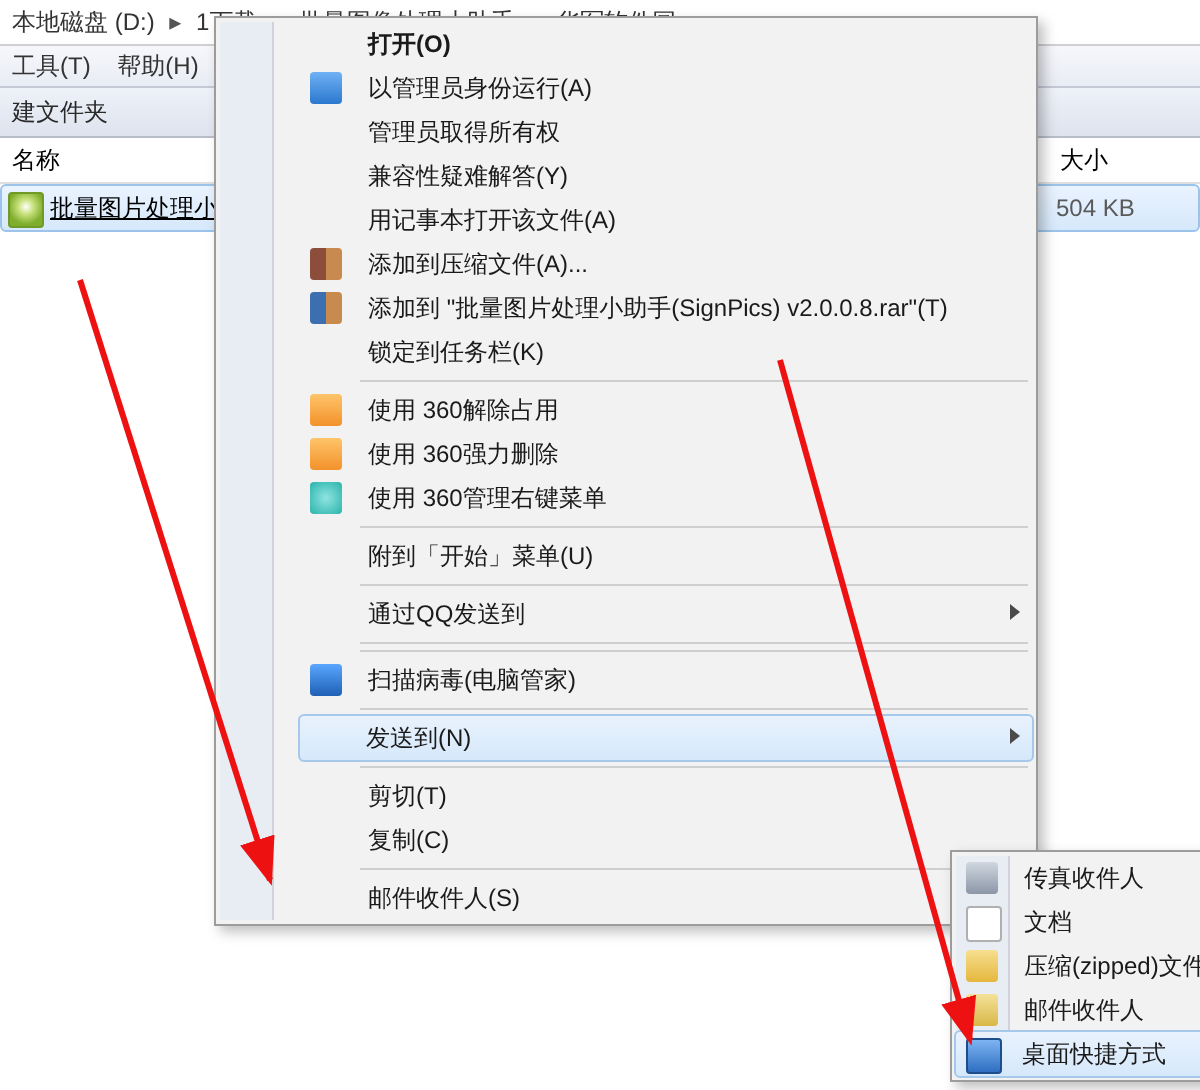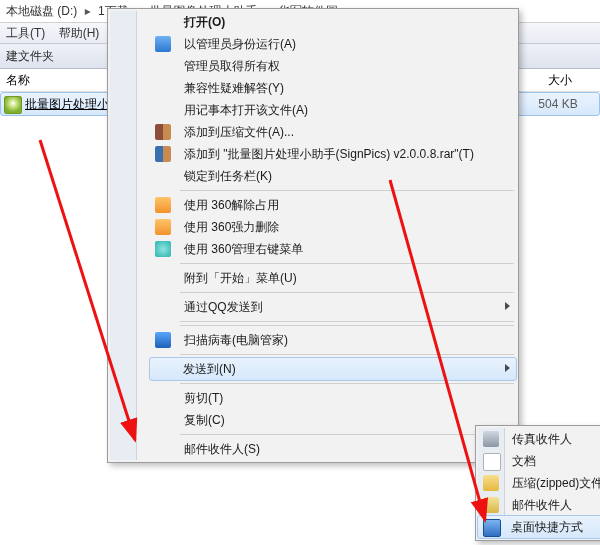--- a/index.html
+++ b/index.html
@@ -55,21 +55,20 @@
     position: absolute;
     left: 6px;
     top: 3px;
     width: 500px;
   }
   .col-size {
     position: absolute;
     left: 530px;
     top: 3px;
     width: 60px;
-    text-align: center;
   }
   .filelist {
     position: relative;
   }
   .file-row {
     height: 22px;
     line-height: 22px;
     position: relative;
     white-space: nowrap;
   }
@@ -94,21 +93,21 @@
     position: absolute;
     left: 24px;
     top: 0;
     text-decoration: underline;
   }
   .file-row .fsize {
     position: absolute;
     left: 527px;
     top: 0;
     width: 60px;
-    text-align: center;
+    text-align: left;
     color: #5a5a5a;
   }
 
   
   .menu {
     position: absolute;
     background: #f2f2f2;
     border: 1px solid #9c9c9c;
     box-shadow: 3px 3px 6px rgba(0,0,0,0.25);
     padding: 2px;

